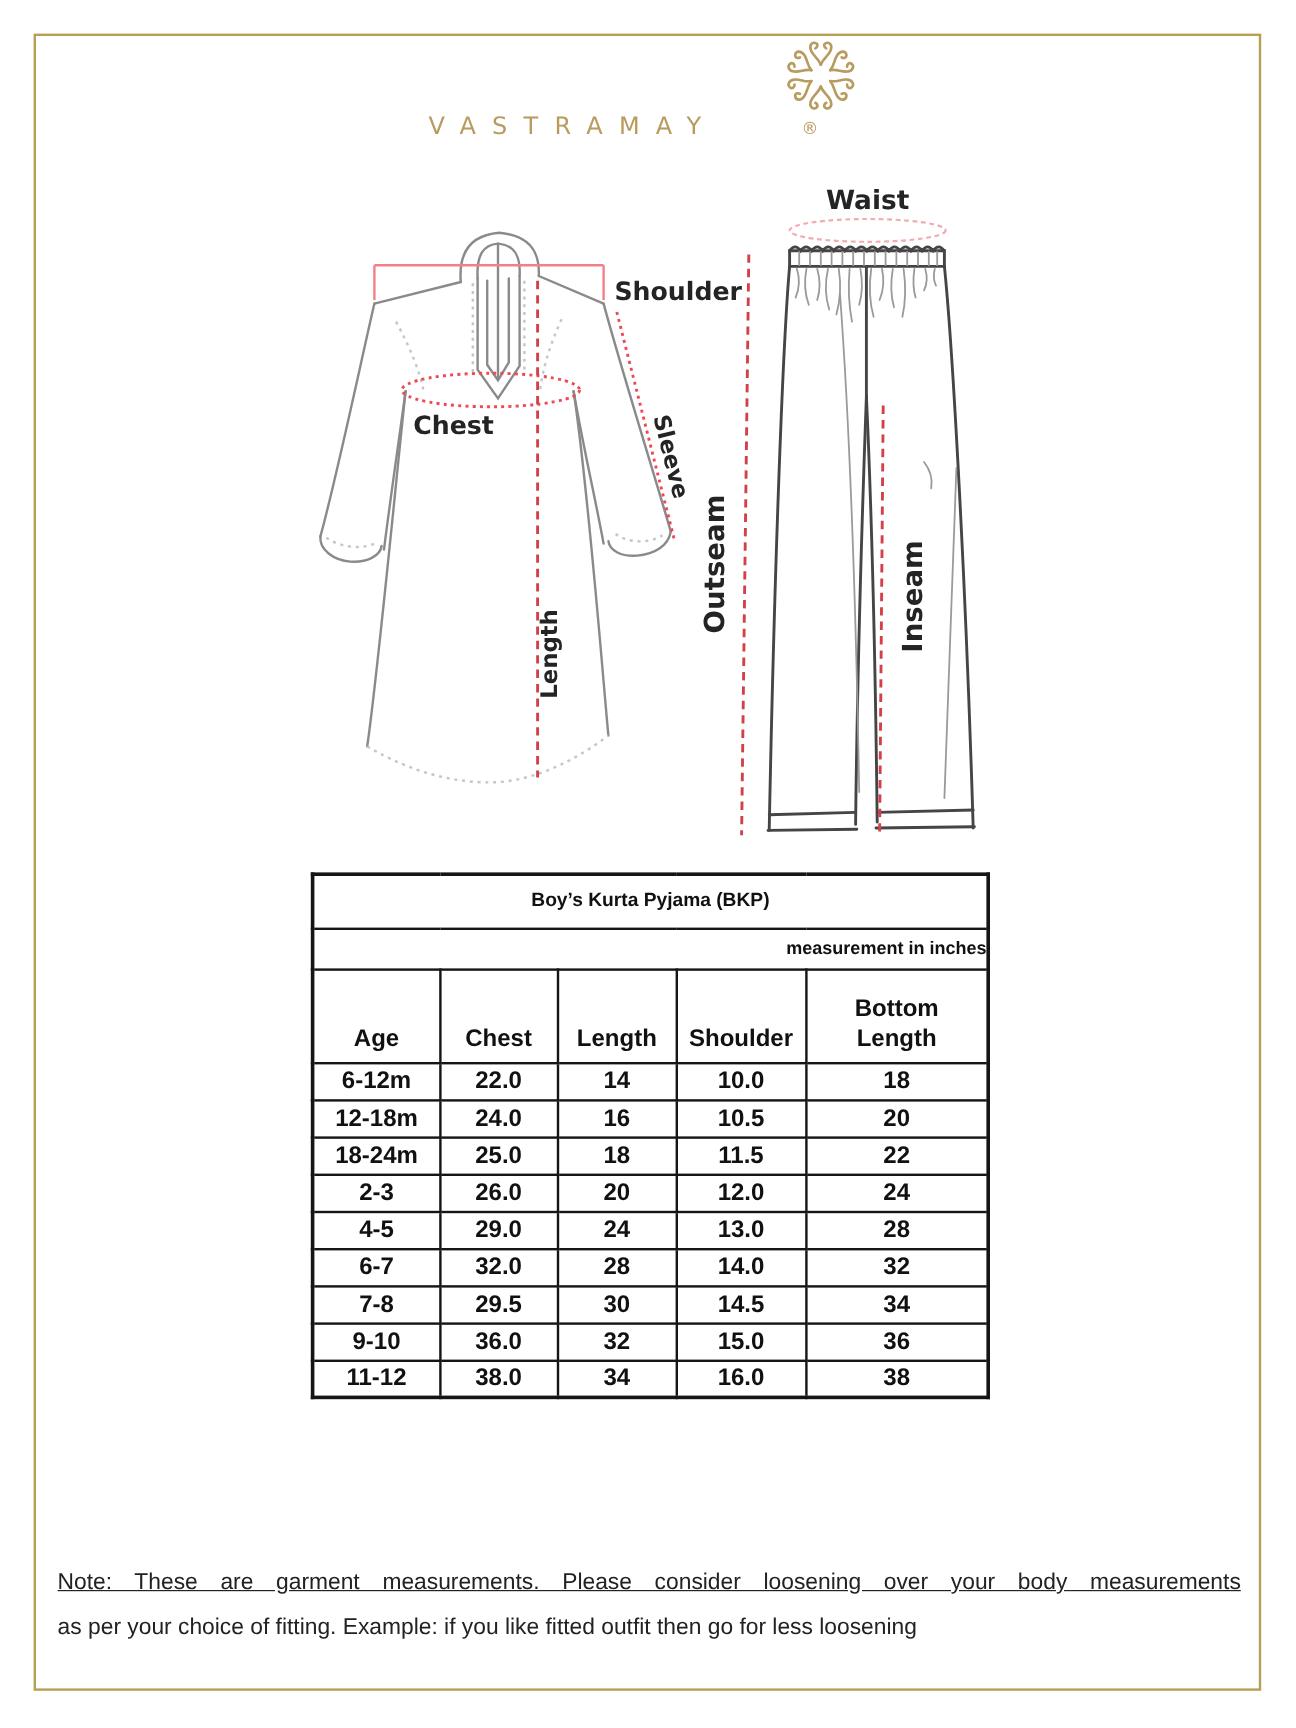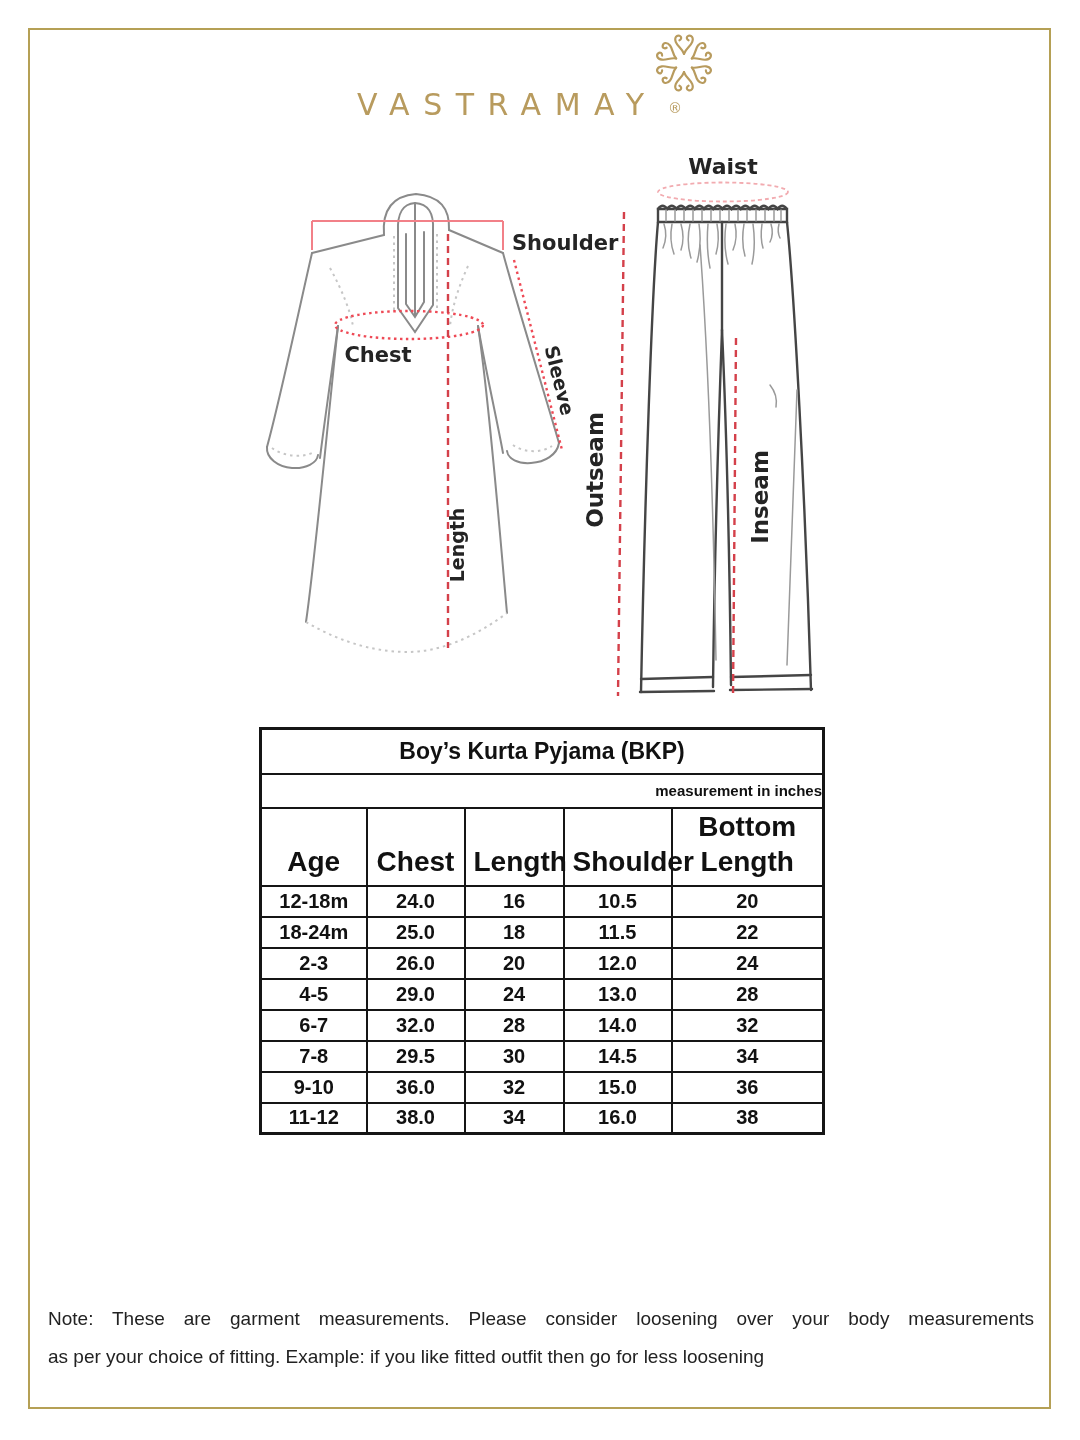--- a/index.html
+++ b/index.html
@@ -13,21 +13,21 @@
     position:relative;width:1080px;height:1440px;overflow:hidden;
     font-family:"Liberation Sans",sans-serif;color:var(--ink);
   }
   .border-frame{
     position:absolute;left:28px;top:28px;width:1023px;height:1381px;
     border:2px solid var(--gold);
   }
   
   .logo-text{
     position:absolute;left:357px;top:90px;
-    font-family:"DejaVu Sans",sans-serif;font-size:30px;line-height:30px;
+    font-family:"DejaVu Sans",sans-serif;font-size:20px;line-height:30px;
     letter-spacing:13.5px;color:var(--logo-gold);white-space:nowrap;
   }
   .reg-mark{
     position:absolute;left:668px;top:100px;font-size:14px;color:var(--logo-gold);
     font-family:"DejaVu Sans",sans-serif;
   }
   .ornament{position:absolute;left:655px;top:34px;}
   
   .diagram{position:absolute;left:0;top:140px;}
   .g-thin{stroke:var(--gray-line);stroke-width:2;fill:none;stroke-linecap:round;}
@@ -40,32 +40,32 @@
   .m-pink-lt{stroke:var(--pink-light);stroke-width:1.8;fill:none;stroke-dasharray:4 3;}
   .lbl{font-family:"DejaVu Sans",sans-serif;font-weight:700;fill:#242424;}
   .lbl-21{font-size:21px;} .lbl-22{font-size:22px;} .lbl-19{font-size:19px;} .lbl-23{font-size:23px;}
   
   .size-table{
     position:absolute;left:259px;top:727px;width:563px;
     border-collapse:collapse;border:3px solid #151515;table-layout:fixed;
     font-family:"Liberation Sans",sans-serif;color:#111;
   }
   .size-table th,.size-table td{border:2px solid #151515;text-align:center;font-weight:bold;}
-  .row-title{height:45px;} .row-title th{font-size:23px;}
+  .row-title{height:45px;} .row-title th{font-size:16px;}
   .row-sub{height:34px;} .row-sub th{font-size:15px;text-align:right;}
   .row-head{height:78px;}
-  .col-head{font-size:28px;vertical-align:bottom;padding:0 8px 6px 8px;line-height:1.25;}
+  .col-head{font-size:20px;vertical-align:bottom;padding:0 8px 6px 8px;line-height:1.25;}
   .size-table tbody tr{height:31px;}
   .size-table td{font-size:20px;}
   
   .note{
     position:absolute;left:48px;top:1300px;width:986px;
     font-size:19px;line-height:38px;color:#222;
   }
-  .note-line1{text-align:justify;text-align-last:justify;}
+  .note-line1{text-align:justify;text-align-last:justify;text-decoration:underline;}
   .note-line2{text-align:left;}
 </style>
 </head>
 <body>
 
 <div class="border-frame"></div>
 
 <div class="logo-text">VASTRAMAY</div>
 <div class="reg-mark">®</div>
 <svg class="ornament" width="58" height="58" viewBox="-32 -32 64 64">
@@ -206,20 +206,27 @@
     <tr class="row-head" id="cols-row">
         <th class="col-head">Age</th>
         <th class="col-head">Chest</th>
         <th class="col-head">Length</th>
         <th class="col-head">Shoulder</th>
         <th class="col-head">Bottom Length</th>
       </tr>
   </thead>
   <tbody id="rows-body">
       <tr>
+        <td>6-12m</td>
+        <td>22.0</td>
+        <td>14</td>
+        <td>10.0</td>
+        <td>18</td>
+      </tr>
+      <tr>
         <td>12-18m</td>
         <td>24.0</td>
         <td>16</td>
         <td>10.5</td>
         <td>20</td>
       </tr>
       <tr>
         <td>18-24m</td>
         <td>25.0</td>
         <td>18</td>

